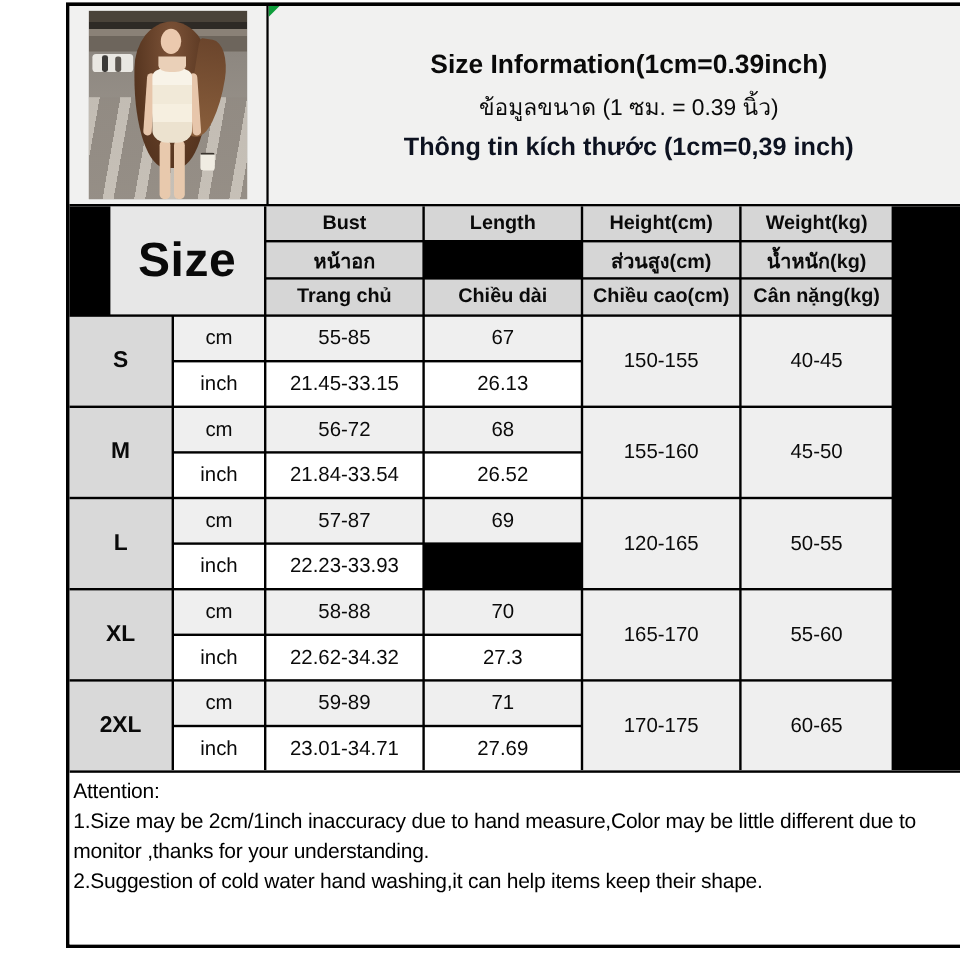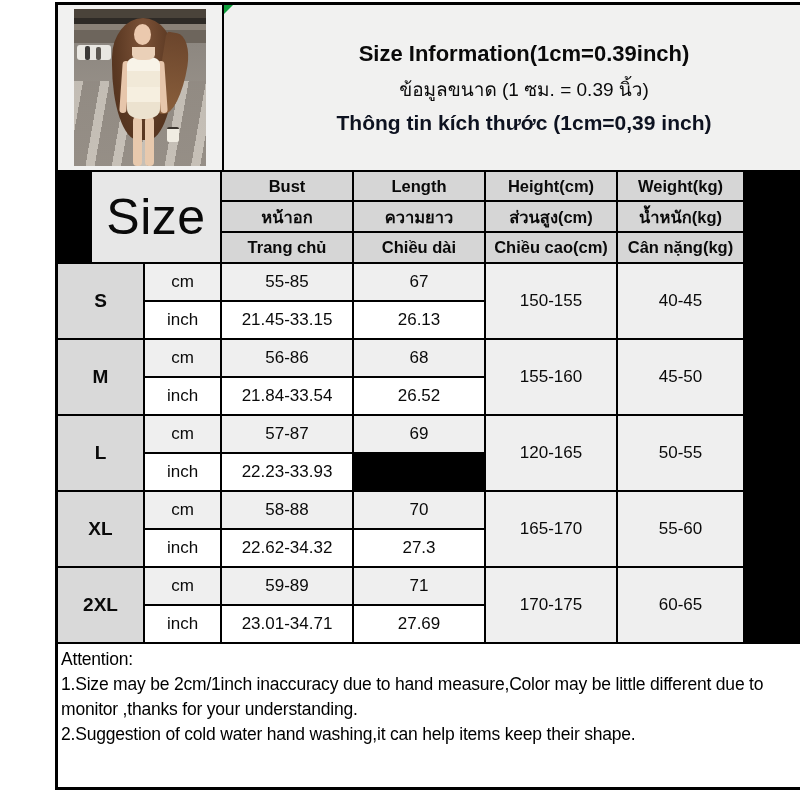--- a/index.html
+++ b/index.html
@@ -50,21 +50,21 @@
   
   .size-table{
     flex:0 0 auto;display:grid;background:var(--border-black,#000);gap:2px;
     grid-template-columns:85px 75px 130px 130px 130px 125px;
     grid-template-rows:28px 29px 29px repeat(10,36px);
   }
   .cell{display:flex;align-items:center;justify-content:center;background:var(--row-white,#fff);
     font-size:17px;white-space:nowrap;overflow:hidden;}
   .hdr{background:var(--header-gray,#d6d6d6);font-weight:bold;font-size:16.5px;}
   .size-hd{grid-column:1/3;grid-row:1/4;background:var(--size-cell-gray,#e7e7e7);
-    font-size:50px;font-weight:normal;letter-spacing:.5px;margin-left:34px;}
+    font-size:40px;font-weight:bold;letter-spacing:.5px;margin-left:34px;}
   .lbl{background:var(--label-gray,#d9d9d9);font-weight:bold;font-size:19px;}
   .cmbg{background:var(--row-light-gray,#efefef);}
   .unit{font-weight:normal;}
   
   .attention{flex:1;border-top:2px solid var(--border-black,#000);padding:3px 2px 0 3px;
     font-size:17.5px;line-height:1.42;letter-spacing:-0.2px;color:#000;background:#fff;}
 </style>
 </head>
 <body>
 
@@ -100,41 +100,40 @@
   </div>
 
   <div class="size-table">
 
     <div class="cell size-hd">Size</div>
     <div class="cell hdr" style="grid-column:3;grid-row:1">Bust</div>
     <div class="cell hdr" style="grid-column:4;grid-row:1">Length</div>
     <div class="cell hdr" style="grid-column:5;grid-row:1">Height(cm)</div>
     <div class="cell hdr" style="grid-column:6;grid-row:1">Weight(kg)</div>
     <div class="cell hdr" style="grid-column:3;grid-row:2">หน้าอก</div>
-    <div class="cell hdr" style="grid-column:4;grid-row:2">ความยาว</div>
     <div class="cell hdr" style="grid-column:5;grid-row:2">ส่วนสูง(cm)</div>
     <div class="cell hdr" style="grid-column:6;grid-row:2">น้ำหนัก(kg)</div>
     <div class="cell hdr" style="grid-column:3;grid-row:3">Trang chủ</div>
     <div class="cell hdr" style="grid-column:4;grid-row:3">Chiều dài</div>
     <div class="cell hdr" style="grid-column:5;grid-row:3">Chiều cao(cm)</div>
     <div class="cell hdr" style="grid-column:6;grid-row:3">Cân nặng(kg)</div>
 
     <div class="cell lbl" style="grid-column:1;grid-row:4/span 2">S</div>
     <div class="cell cmbg unit" style="grid-column:2;grid-row:4">cm</div>
     <div class="cell cmbg" style="grid-column:3;grid-row:4">55-85</div>
     <div class="cell cmbg" style="grid-column:4;grid-row:4">67</div>
     <div class="cell cmbg" style="grid-column:5;grid-row:4/span 2">150-155</div>
     <div class="cell cmbg" style="grid-column:6;grid-row:4/span 2">40-45</div>
     <div class="cell unit" style="grid-column:2;grid-row:5">inch</div>
     <div class="cell" style="grid-column:3;grid-row:5">21.45-33.15</div>
     <div class="cell" style="grid-column:4;grid-row:5">26.13</div>
 
     <div class="cell lbl" style="grid-column:1;grid-row:6/span 2">M</div>
     <div class="cell cmbg unit" style="grid-column:2;grid-row:6">cm</div>
-    <div class="cell cmbg" style="grid-column:3;grid-row:6">56-86</div>
+    <div class="cell cmbg" style="grid-column:3;grid-row:6">56-72</div>
     <div class="cell cmbg" style="grid-column:4;grid-row:6">68</div>
     <div class="cell cmbg" style="grid-column:5;grid-row:6/span 2">155-160</div>
     <div class="cell cmbg" style="grid-column:6;grid-row:6/span 2">45-50</div>
     <div class="cell unit" style="grid-column:2;grid-row:7">inch</div>
     <div class="cell" style="grid-column:3;grid-row:7">21.84-33.54</div>
     <div class="cell" style="grid-column:4;grid-row:7">26.52</div>
 
     <div class="cell lbl" style="grid-column:1;grid-row:8/span 2">L</div>
     <div class="cell cmbg unit" style="grid-column:2;grid-row:8">cm</div>
     <div class="cell cmbg" style="grid-column:3;grid-row:8">57-87</div>

